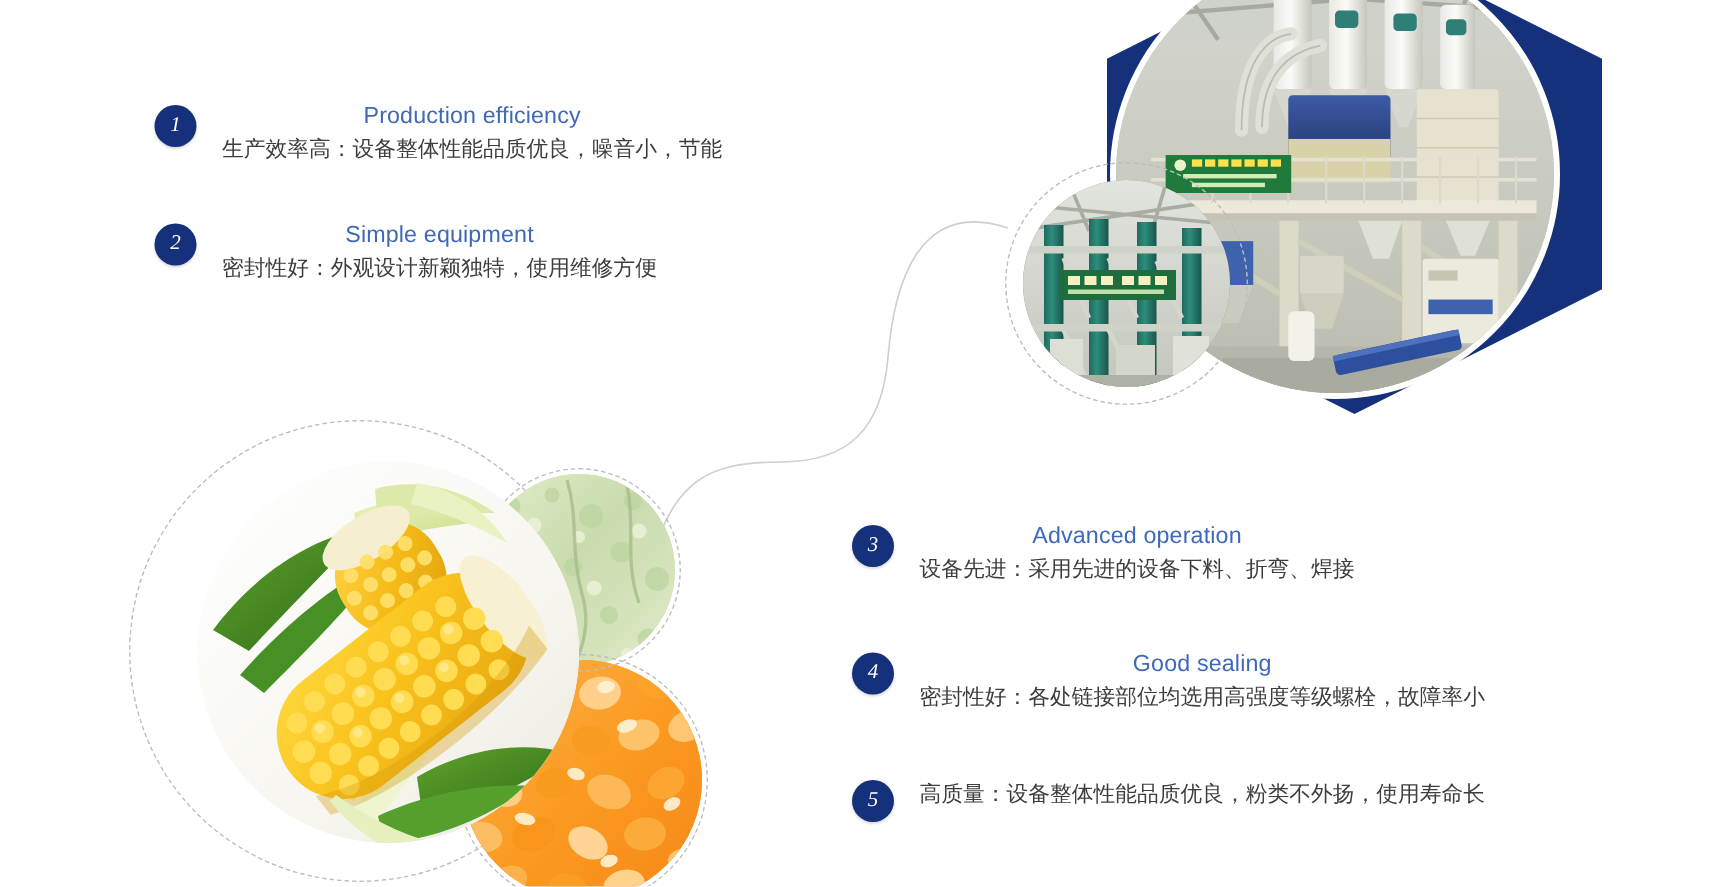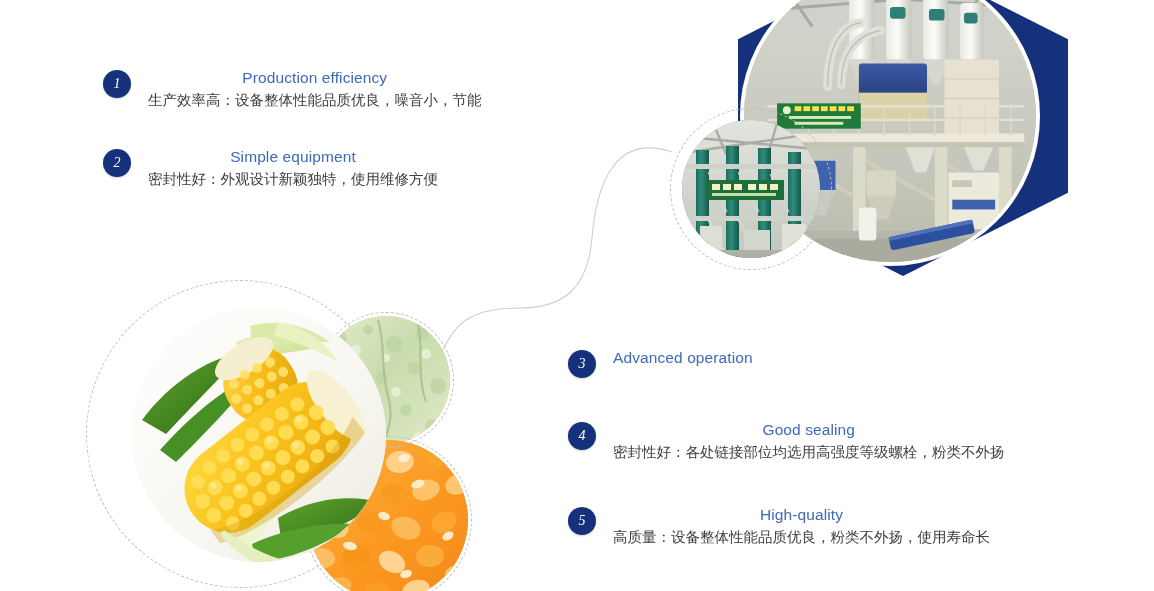--- a/index.html
+++ b/index.html
@@ -677,33 +677,33 @@
       </div>
     </div>
   </div>
 
   <div class="feature-list right">
 
     <div class="feature-item">
       <div class="badge">3</div>
       <div class="feature-text">
         <div class="feature-title">Advanced operation</div>
+        <div class="feature-desc">设备先进：采用先进的设备下料、折弯、焊接</div>
       </div>
     </div>
 
     <div class="feature-item">
       <div class="badge">4</div>
       <div class="feature-text">
         <div class="feature-title">Good sealing</div>
-        <div class="feature-desc">密封性好：各处链接部位均选用高强度等级螺栓，粉类不外扬</div>
+        <div class="feature-desc">密封性好：各处链接部位均选用高强度等级螺栓，故障率小</div>
       </div>
     </div>
 
     <div class="feature-item">
       <div class="badge">5</div>
       <div class="feature-text">
-        <div class="feature-title">High-quality</div>
         <div class="feature-desc">高质量：设备整体性能品质优良，粉类不外扬，使用寿命长</div>
       </div>
     </div>
   </div>
 
 </div>
 
 </body></html>

